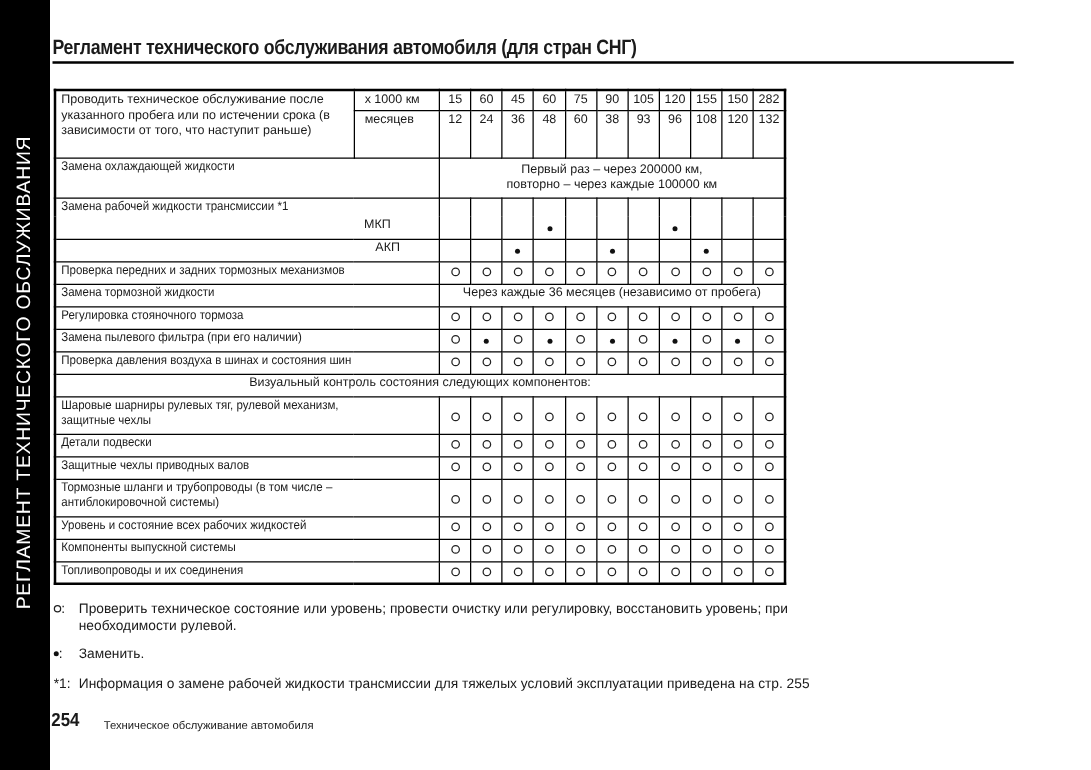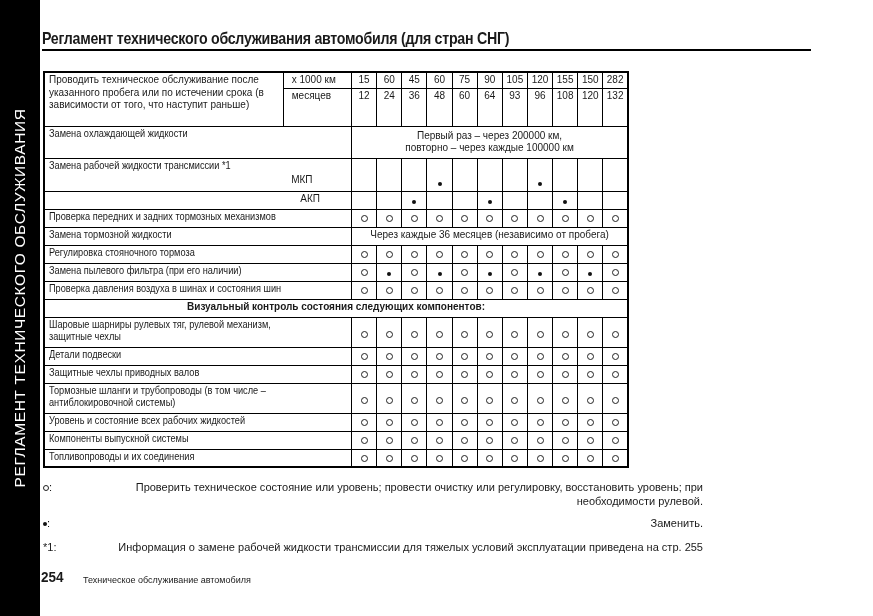--- a/index.html
+++ b/index.html
@@ -34,38 +34,38 @@
   }
   table.schedule td {
     border: 1.5px solid #000; padding: 1px 4px; vertical-align: top;
     line-height: 12.5px; overflow: hidden;
   }
   .name-cell { white-space: nowrap; }
   .name-inner { display: inline-block; transform: scaleX(0.92); transform-origin: left center; }
   .num { text-align: center; padding: 1px 0 !important; }
   .mark { text-align: center; vertical-align: middle !important; padding: 0 !important; font-size: 11px; }
   .span-note { text-align: center; }
-  .section-head { text-align: center; font-weight: bold; }
+  .section-head { text-align: center; font-weight: normal; }
   .unit-cell { white-space: nowrap; }
   .sub-label { text-align: right; padding-right: 22px !important; margin-top: 36px; }
   .nb-top { border-top: none !important; }
   .nb-bottom { border-bottom: none !important; }
   .nb-right { border-right: none !important; }
   .nb-left { border-left: none !important; }
 
   .open-dot {
     display: inline-block; width: 7px; height: 7px; border: 1.4px solid #222; border-radius: 50%;
   }
   .solid-dot {
     display: inline-block; width: 4px; height: 4px; background: #111; border-radius: 50%;
   }
 
   .legend { position: absolute; left: 43px; font-size: 11px; line-height: 14px; }
   .legend .sym { position: absolute; left: 0; top: 0; width: 20px; }
-  .legend .txt { position: absolute; left: 20px; top: 0; width: 640px; text-align: right; }
+  .legend .txt { position: absolute; left: 20px; top: 0; width: 640px; }
   .legend-1 { top: 480px; }
   .legend-2 { top: 516px; }
   .legend-3 { top: 540px; }
   .small-open {
     display: inline-block; width: 6px; height: 6px; border: 1.2px solid #222; border-radius: 50%;
   }
   .small-solid {
     display: inline-block; width: 4px; height: 4px; background: #111; border-radius: 50%; vertical-align: middle;
   }
 
@@ -115,21 +115,21 @@
         <td class="num"><span>150</span></td>
         <td class="num"><span>282</span></td>
       </tr>
       <tr style="height:38px">
         <td class="unit-cell" style="padding-left:8px"><span>месяцев</span></td>
         <td class="num"><span>12</span></td>
         <td class="num"><span>24</span></td>
         <td class="num"><span>36</span></td>
         <td class="num"><span>48</span></td>
         <td class="num"><span>60</span></td>
-        <td class="num"><span>64</span></td>
+        <td class="num"><span>38</span></td>
         <td class="num"><span>93</span></td>
         <td class="num"><span>96</span></td>
         <td class="num"><span>108</span></td>
         <td class="num"><span>120</span></td>
         <td class="num"><span>132</span></td>
       </tr>
       <tr style="height:32px">
         <td colspan="2" class="name-cell"><span class="name-inner">Замена охлаждающей жидкости</span></td>
         <td colspan="11" class="span-note" style="padding-top:3px"><span>Первый раз –  через 200000 км,</span><br><span>повторно – через каждые 100000 км</span></td>
       </tr>

